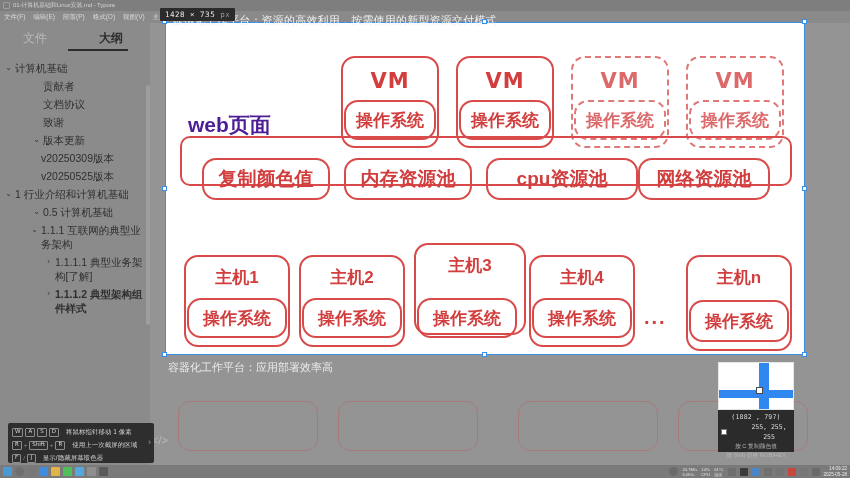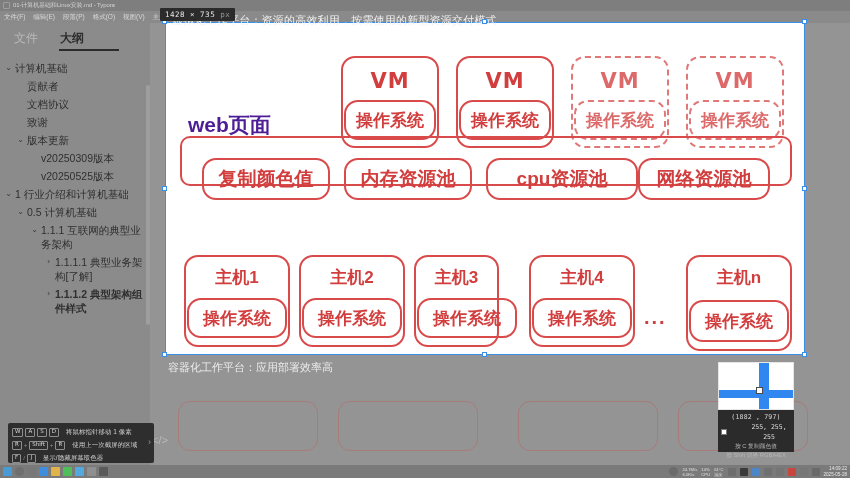--- a/index.html
+++ b/index.html
@@ -46,22 +46,23 @@
     font-size: 6.5px; color: #d8d8d8; white-space: nowrap;
   }
 
   
   .sidebar {
     position: absolute; left: 0; top: 23px; width: 150px; height: 442px;
     background: #8b8b8b;
   }
   .sidebar-tabs {
     display: flex; height: 30px; align-items: center;
-    padding: 0 14px; gap: 22px;
+    padding: 0 14px; gap: 52px;
     position: relative;
+    margin-left: 9px;
   }
   .sb-tab {
     font-size: 12px; color: #b9b9b9;
   }
   .sb-tab.active {
     color: #2e2e2e; font-weight: bold;
   }
   .sb-tab-underline {
     position: absolute; left: 59px; bottom: 2px; width: 60px; height: 2px;
     background: #2c2c2c;
@@ -79,21 +80,21 @@
     padding: 2px 6px 2px 0;
     position: relative;
   }
   .ol-caret {
     width: 13px; flex: none; text-align: center;
     font-size: 8px; color: #3a3a3a; line-height: 14px;
   }
   .ol-label { flex: 1; }
   .ol-l0 { padding-left: 2px; }
   .ol-l1 .ol-caret { margin-left: 14px; }
-  .ol-l1 { padding-left: 0; }
+  .ol-l1 { padding-left: 16px; }
   .ol-l2 .ol-caret { margin-left: 28px; }
   .ol-l3 .ol-caret { margin-left: 42px; }
   .ol-nochild .ol-caret { visibility: hidden; }
   .ol-item.bold .ol-label { font-weight: bold; }
   .scroll-track {
     position: absolute; right: 0px; top: 32px;
     width: 4px; height: 240px;
     background: #9e9e9e; border-radius: 2px;
   }
 
@@ -439,21 +440,21 @@
         <span class="lbl-os">操作系统</span>
       </div>
 
       <div class="box" style="left:133px; top:232px; width:106px; height:92px;">
         <span class="lbl-host" style="position:absolute; top:9px;">主机2</span>
       </div>
       <div class="box" style="left:136px; top:275px; width:100px; height:40px;">
         <span class="lbl-os">操作系统</span>
       </div>
 
-      <div class="box" style="left:248px; top:232px; width:85px; height:92px;">
+      <div class="box" style="left:248px; top:220px; width:112px; height:92px;">
         <span class="lbl-host" style="position:absolute; top:9px;">主机3</span>
       </div>
       <div class="box" style="left:251px; top:275px; width:100px; height:40px;">
         <span class="lbl-os">操作系统</span>
       </div>
 
       <div class="box" style="left:363px; top:232px; width:106px; height:92px;">
         <span class="lbl-host" style="position:absolute; top:9px;">主机4</span>
       </div>
       <div class="box" style="left:366px; top:275px; width:100px; height:40px;">

